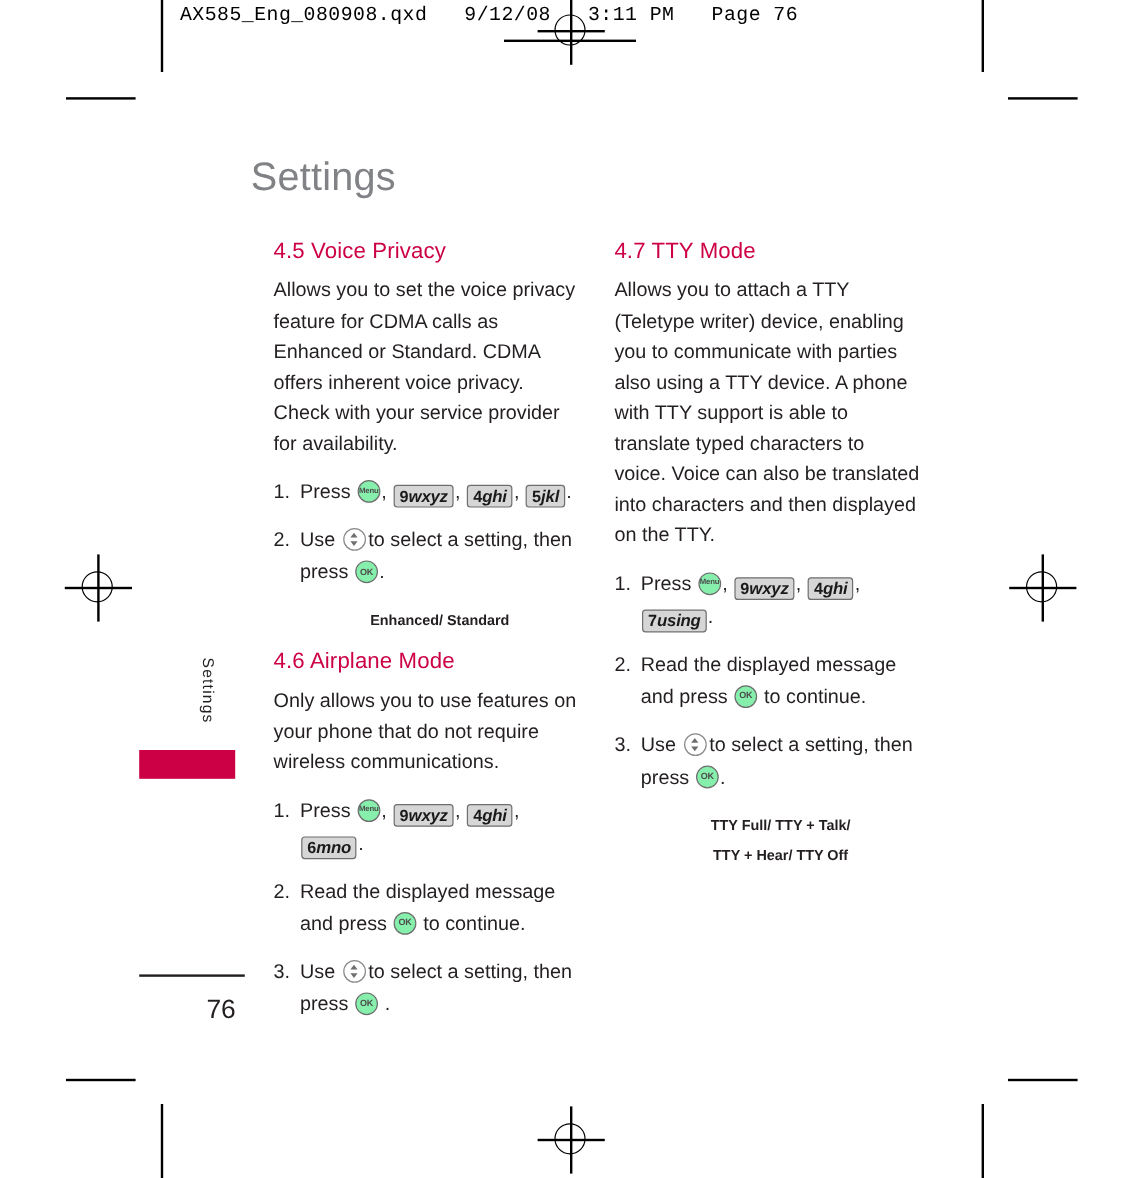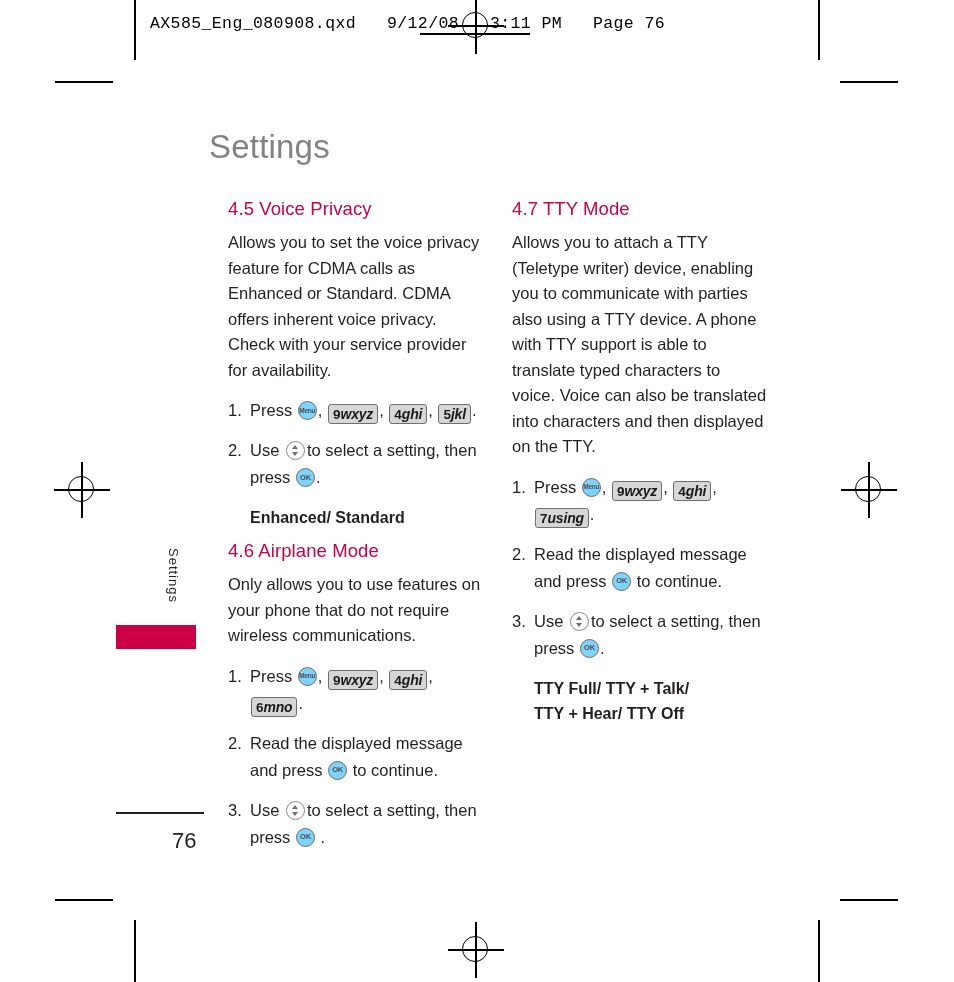--- a/index.html
+++ b/index.html
@@ -44,21 +44,21 @@
     position: absolute;
     top: 27px; left: 0;
     height: 1.5px; width: 56px;
     background: #000;
   }
 
   
   .slug {
     position: absolute;
     left: 150px;
-    top: 14px;
+    top: 3px;
     font-family: "Liberation Mono", monospace;
     font-size: 16.5px;
     letter-spacing: 0.4px;
     color: #000;
     white-space: pre;
   }
 
   
   .page-title {
     position: absolute;
@@ -106,26 +106,27 @@
     font-size: 16.5px;
     line-height: 27px;
     color: #231f20;
   }
   ol.steps li .num {
     position: absolute;
     left: 0;
     top: 0;
   }
   .opts {
-    font-size: 16px;
+    font-size: 12px;
     line-height: 25px;
     font-weight: bold;
     color: #231f20;
     margin: 4px 0 0 0;
     padding-left: 22px;
+    text-align: center;
   }
   .opts.no-indent { padding-left: 0; }
   .opts-block {
     margin-top: 14px;
     margin-bottom: 10px;
   }
 
   
   .key {
     display: inline-block;
@@ -152,21 +153,21 @@
   }
 
   .rkey {
     display: inline-block;
     width: 19px;
     height: 19px;
     border: 1.4px solid #6e6e6e;
     border-radius: 50%;
     vertical-align: -4px;
     position: relative;
-    background: #7dd3fc;
+    background: #86efac;
     margin: 0 1px;
     box-sizing: border-box;
   }
   .rkey .lbl {
     position: absolute;
     left: 0; right: 0; top: 50%;
     transform: translateY(-50%);
     text-align: center;
     font-size: 7.5px;
     font-weight: bold;

